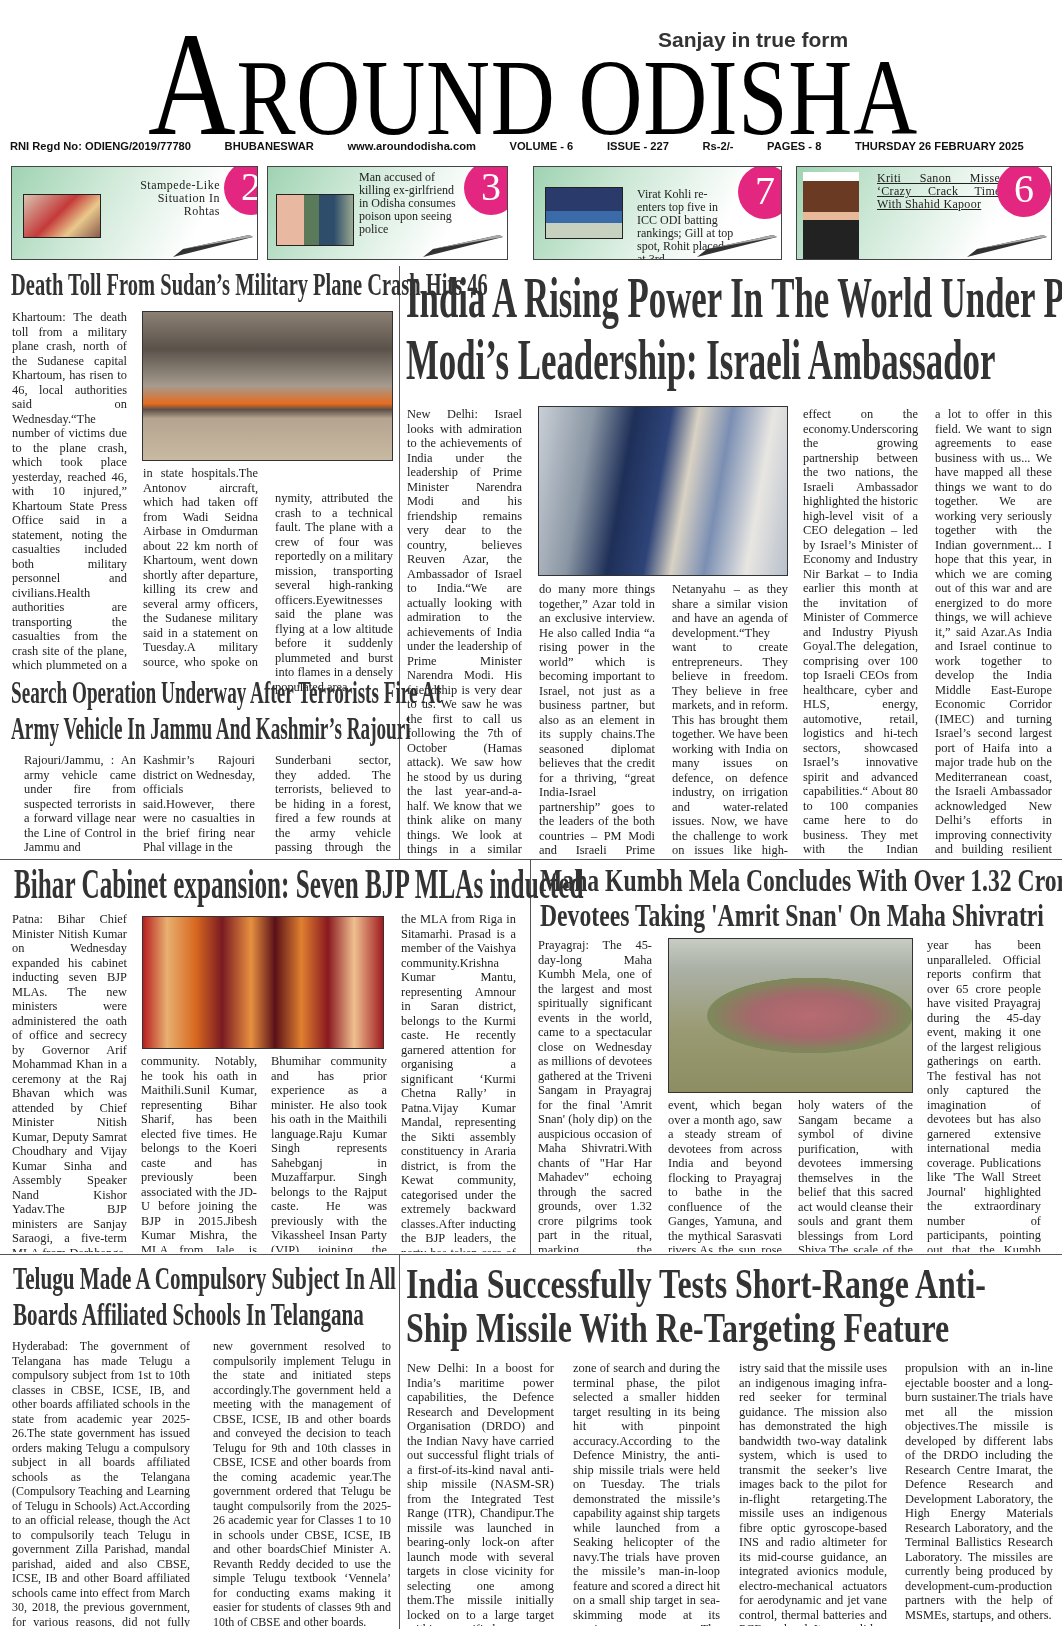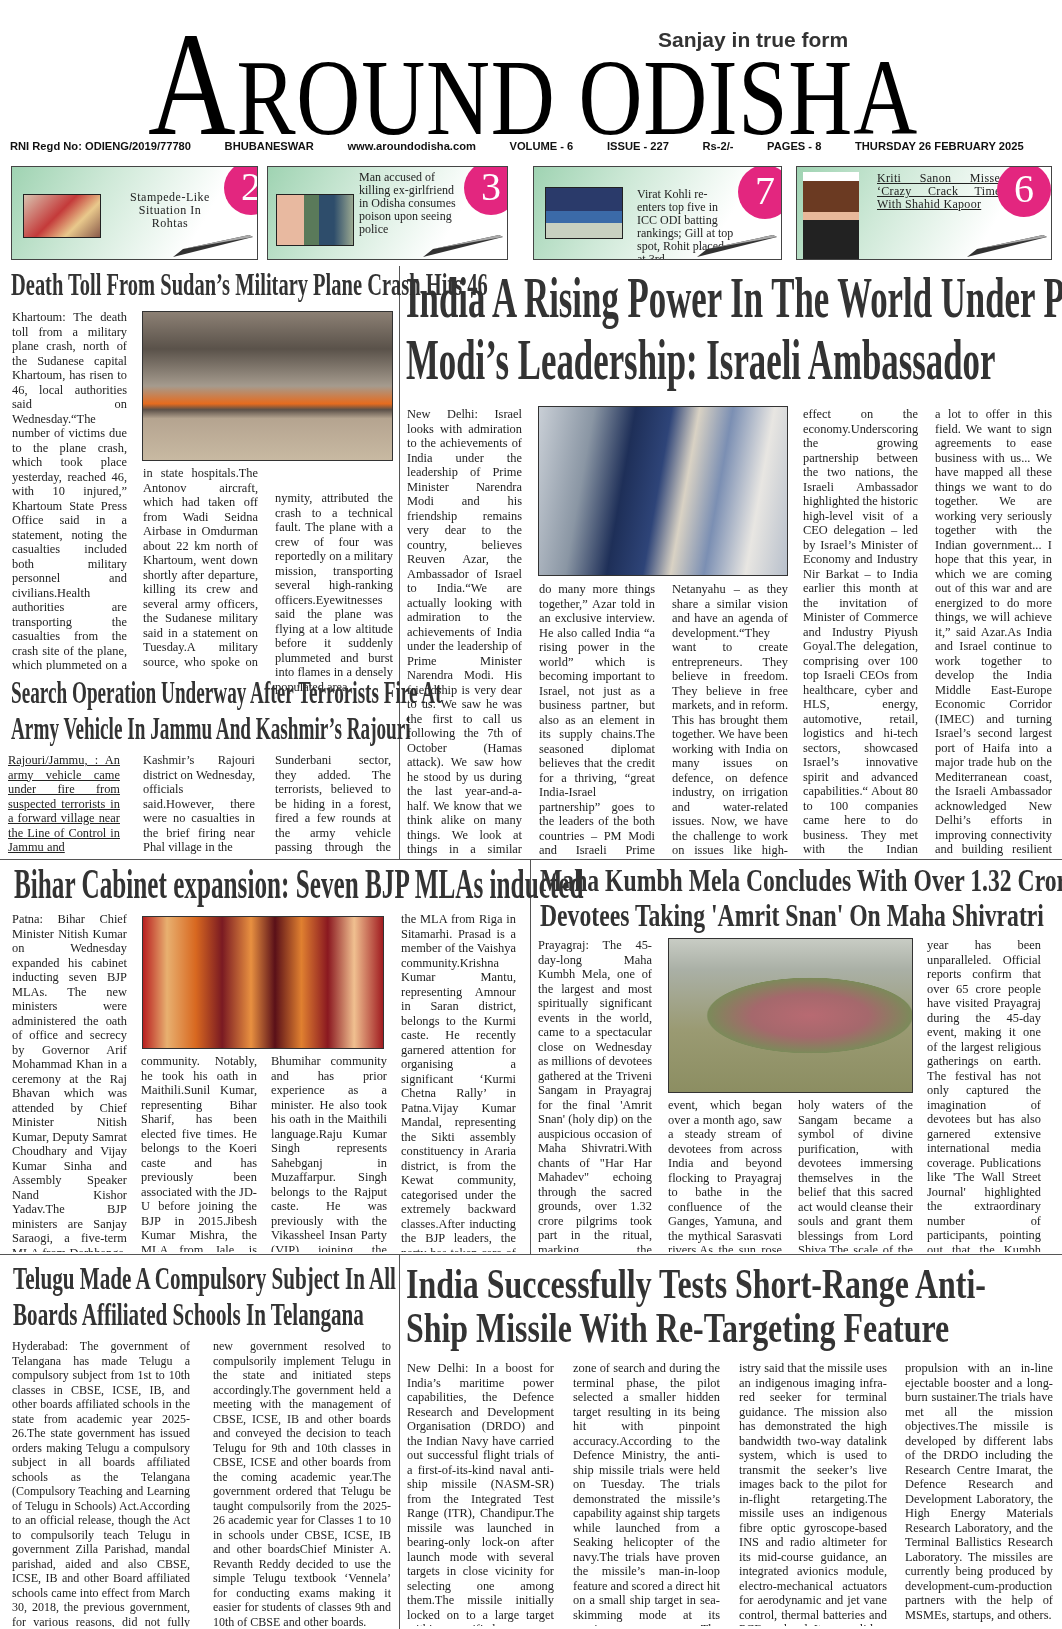--- a/index.html
+++ b/index.html
@@ -36,21 +36,21 @@
   <span>www.aroundodisha.com</span>
   <span>VOLUME - 6</span>
   <span>ISSUE - 227</span>
   <span>Rs-2/-</span>
   <span>PAGES - 8</span>
   <span>THURSDAY 26 FEBRUARY 2025</span>
 </div>
 
 <div class="teaser" style="left:11px;width:247px;">
   <div class="thumb" style="left:11px;top:27px;width:78px;height:44px;background:linear-gradient(135deg,#d9c4b0,#c43a3a 45%,#e9c98c 70%,#8a5a4a);"></div>
-  <div class="t-text" style="left:108px;top:24px;width:100px;text-align:center;letter-spacing:0.5px;">Stampede-Like Situation In Rohtas</div>
+  <div class="t-text" style="left:108px;top:12px;width:100px;text-align:right;letter-spacing:0.5px;">Stampede-Like Situation In Rohtas</div>
   <div class="num" style="left:212px;">2</div>
   <svg class="pen" viewBox="0 0 80 22">
       <path d="M0 22 L80 2 L76 0 L10 14 Z" fill="#333"></path>
       <path d="M10 14 L76 0 L80 2 Z" fill="#aaa"></path>
     </svg>
 </div>
 
 <div class="teaser" style="left:267px;width:241px;">
   <div class="thumb" style="left:8px;top:27px;width:78px;height:52px;background:linear-gradient(90deg,#e8b9a0 0 35%,#5a7a5a 35% 55%,#2e4d6b 55% 75%,#9aa890);"></div>
   <div class="t-text" style="left:91px;top:4px;width:104px;">Man accused of killing ex-girlfriend in Odisha consumes poison upon seeing police</div>
@@ -91,21 +91,21 @@
   <h2 class="hl" style="left:11px;top:268px;font-size:32px;transform:scaleX(0.64);">Death Toll From Sudan’s Military Plane Crash Hits 46</h2>
   <div class="col" style="left:12px;top:310px;width:115px;height:360px;">Khartoum: The death toll from a military plane crash, north of the Sudanese capital Khartoum, has risen to 46, local authorities said on Wednesday.“The number of victims due to the plane crash, which took place yesterday, reached 46, with 10 injured,” Khartoum State Press Office said in a statement, noting the casualties included both military personnel and civilians.Health authorities are transporting the casualties from the crash site of the plane, which plummeted on a house in the Al-Hara 75 area in Omdurman, it said, adding that the injured are being treated</div>
   <div class="photo" style="left:142px;top:311px;width:251px;height:150px;background:linear-gradient(180deg,#8c8074 0%,#5a524a 25%,#a59b8e 50%,#e66b1e 62%,#5b5048 66%,#b5a490 72%,#c8b9a2 100%);"></div>
   <div class="col" style="left:143px;top:466px;width:115px;height:204px;">in state hospitals.The Antonov aircraft, which had taken off from Wadi Seidna Airbase in Omdurman about 22 km north of Khartoum, went down shortly after departure, killing its crew and several army officers, the Sudanese military said in a statement on Tuesday.A military source, who spoke on condition of ano-</div>
   <div class="col" style="left:275px;top:466px;width:118px;height:204px;margin-top:25px;">nymity, attributed the crash to a technical fault. The plane with a crew of four was reportedly on a military mission, transporting several high-ranking officers.Eyewitnesses said the plane was flying at a low altitude before it suddenly plummeted and burst into flames in a densely populated area.</div>
 </article>
 
 <article>
   <h2 class="hl" style="left:11px;top:676px;font-size:32px;transform:scaleX(0.6);">Search Operation Underway After Terrorists Fire At</h2>
   <h2 class="hl" style="left:11px;top:712px;font-size:32px;transform:scaleX(0.6);">Army Vehicle In Jammu And Kashmir’s Rajouri</h2>
-  <div class="col" style="left:8px;top:753px;width:112px;height:104px;text-decoration:underline;">Rajouri/Jammu, : An army vehicle came under fire from suspected terrorists in a forward village near the Line of Control in Jammu and</div>
+  <div class="col" style="left:24px;top:753px;width:112px;height:104px;">Rajouri/Jammu, : An army vehicle came under fire from suspected terrorists in a forward village near the Line of Control in Jammu and</div>
   <div class="col" style="left:143px;top:753px;width:112px;height:104px;">Kashmir’s Rajouri district on Wednesday, officials said.However, there were no casualties in the brief firing near Phal village in the</div>
   <div class="col" style="left:275px;top:753px;width:116px;height:104px;">Sunderbani sector, they added. The terrorists, believed to be hiding in a forest, fired a few rounds at the army vehicle passing through the area.</div>
 </article>
 
 <article>
   <h1 class="hl" style="left:406px;top:268px;font-size:58px;transform:scaleX(0.6);">India A Rising Power In The World Under PM</h1>
   <h1 class="hl" style="left:406px;top:330px;font-size:58px;transform:scaleX(0.6);">Modi’s Leadership: Israeli Ambassador</h1>
   <div class="col" style="left:407px;top:407px;width:115px;height:450px;">New Delhi: Israel looks with admiration to the achievements of India under the leadership of Prime Minister Narendra Modi and his friendship remains very dear to the country, believes Reuven Azar, the Ambassador of Israel to India.“We are actually looking with admiration to the achievements of India under the leadership of Prime Minister Narendra Modi. His friendship is very dear to us. We saw he was the first to call us following the 7th of October (Hamas attack). We saw how he stood by us during the last year-and-a-half. We know that we think alike on many things. We look at things in a similar way. We have similar challenges. Therefore, I am confident that in the coming years, we’ll be able to</div>
   <div class="photo" style="left:538px;top:406px;width:250px;height:170px;background:linear-gradient(100deg,#c9cfd6 0%,#8a96a4 20%,#1e2f58 35%,#2e4478 48%,#d9d2c4 58%,#7b8fb3 70%,#e8e6e2 85%,#b8c0cc 100%);"></div>
   <div class="col" style="left:539px;top:582px;width:116px;height:275px;">do many more things together,” Azar told in an exclusive interview. He also called India “a rising power in the world” which is becoming important to Israel, not just as a business partner, but also as an element in its supply chains.The seasoned diplomat believes that the credit for a thriving, “great India-Israel partnership” goes to the leaders of the both countries – PM Modi and Israeli Prime Minister Benjamin</div>

